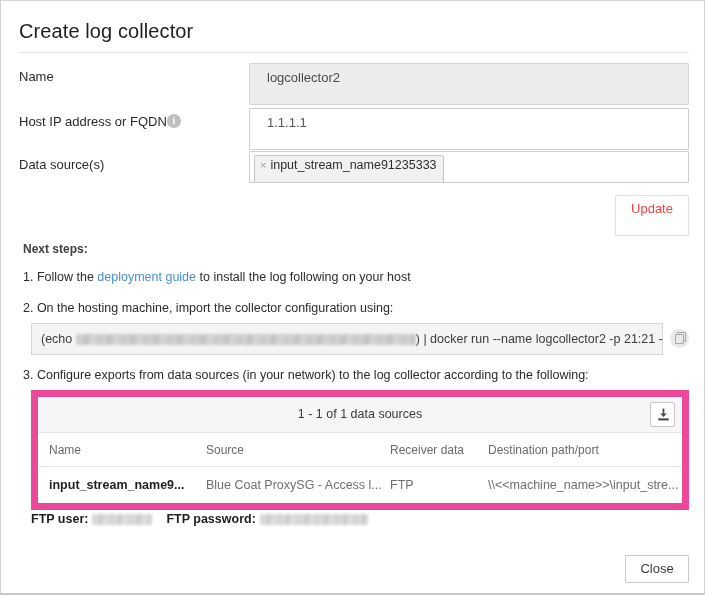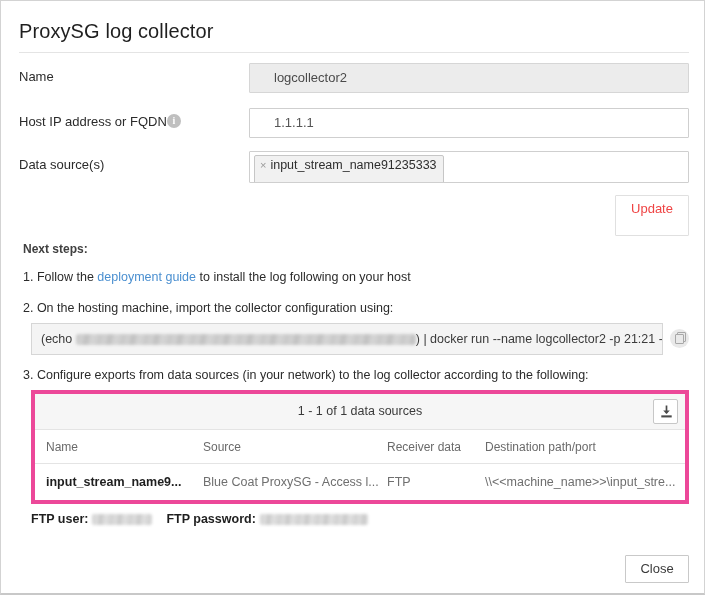--- a/index.html
+++ b/index.html
@@ -68,27 +68,27 @@
     font-weight: bold;
     line-height: 14px;
     text-align: center;
     font-family: "Liberation Serif", serif;
   }
   .field {
     position: absolute;
     left: 230px;
     top: 0;
     width: 440px;
-    height: 30px;
+    height: 42px;
     box-sizing: border-box;
     border: 1px solid #cfcfcf;
     background: #ffffff;
     font-size: 13px;
     color: #555555;
-    padding: 0 24px;
+    padding: 0 17px;
     line-height: 28px;
     border-radius: 1px;
     overflow: hidden;
     white-space: nowrap;
   }
   .field.readonly {
     background: #ececec;
     border-color: #d6d6d6;
     color: #4a4a4a;
   }
@@ -239,21 +239,21 @@
     border-radius: 1px;
   }
 
   
   .table-wrap {
     position: absolute;
     left: 30px;
     top: 389px;
     width: 658px;
     box-sizing: border-box;
-    border: 4px solid #ec4899;
+    border: 7px solid #ec4899;
   }
   .table-topbar {
     position: relative;
     height: 35px;
     background: #f6f6f6;
     border-bottom: 1px solid #e4e4e4;
   }
   .table-count {
     position: absolute;
     left: 0;
@@ -334,21 +334,21 @@
     );
     filter: blur(1.6px);
     opacity: 0.95;
   }
 </style>
 </head>
 <body>
 
 <div id="app">
 
-  <div class="dlg-title">ProxySG log collector</div>
+  <div class="dlg-title">Create log collector</div>
   <div class="title-rule"></div>
 
   <div class="form-row" style="top:62px;">
     <span class="form-label">Name</span>
     <div class="field readonly">logcollector2</div>
   </div>
 
   <div class="form-row" style="top:107px;">
     <span class="form-label">Host IP address or FQDN</span>
     <span class="info-icon" style="left:148px;">i</span>

